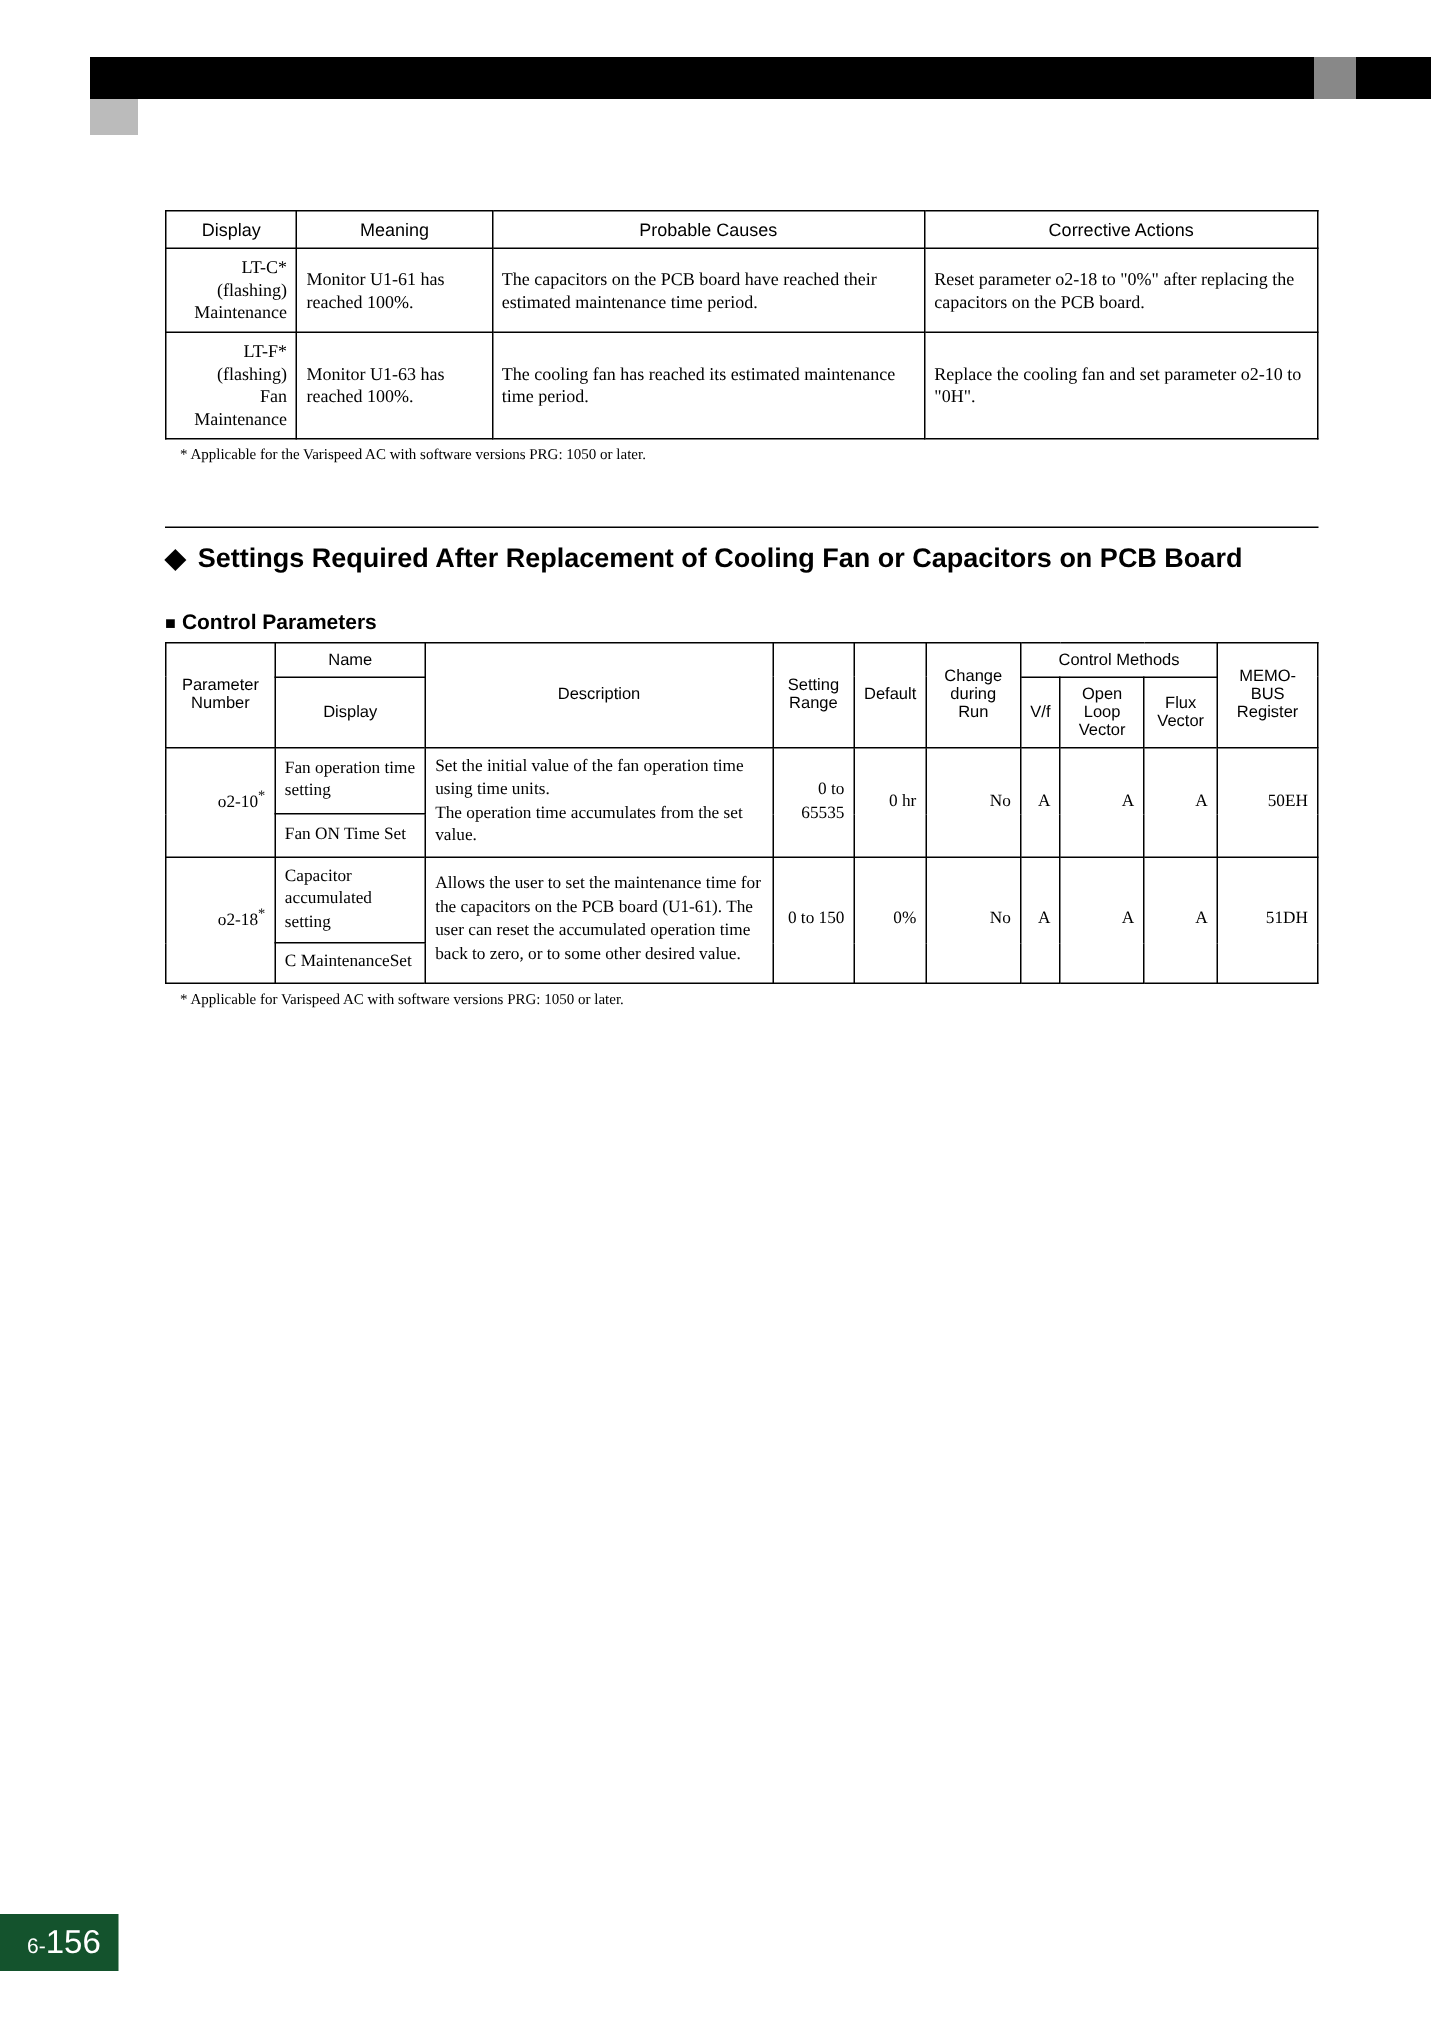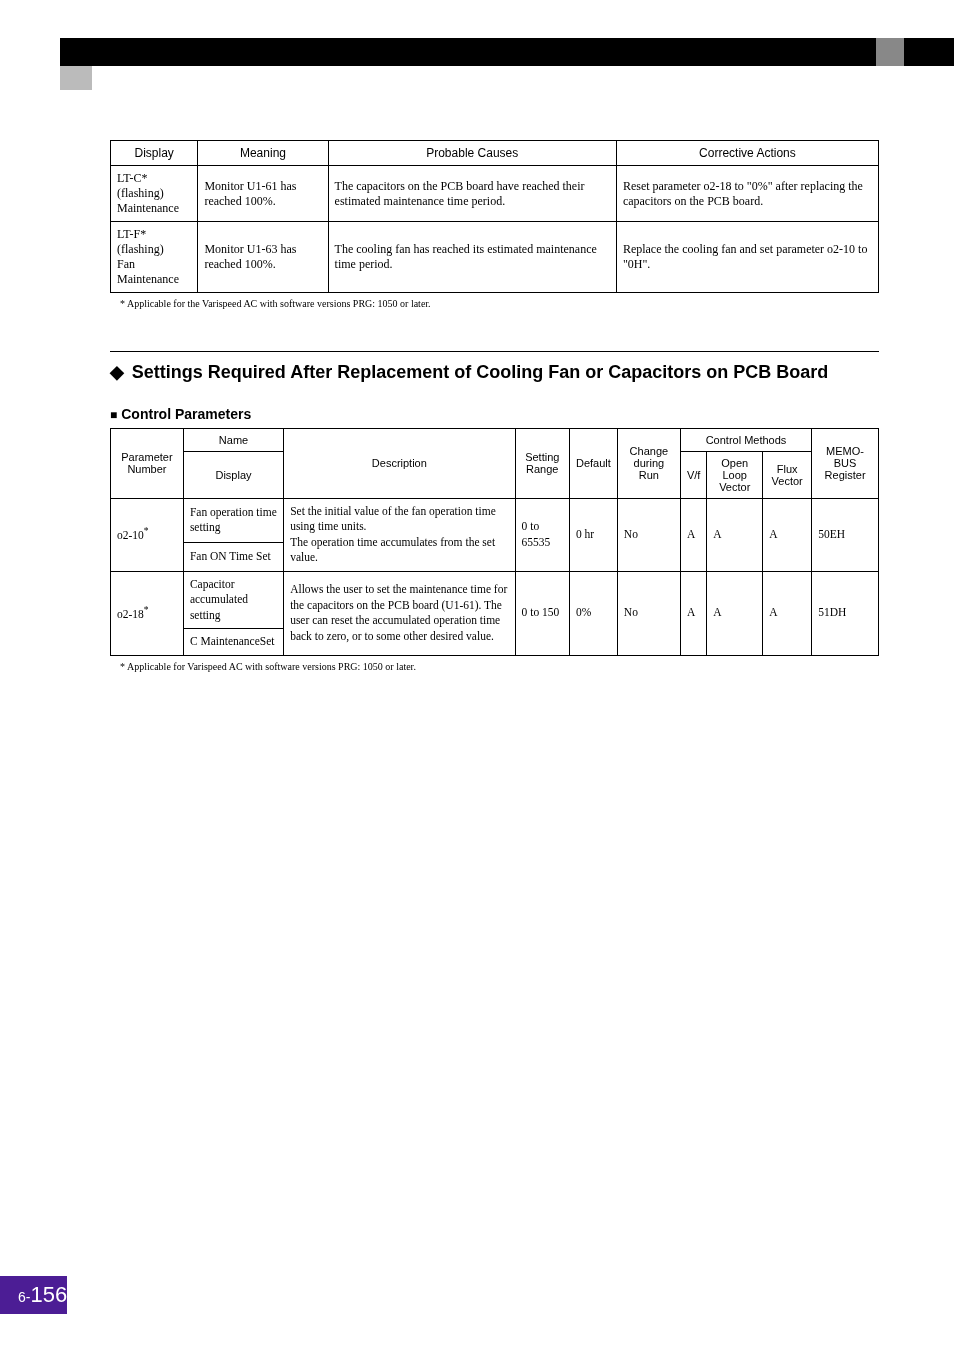--- a/index.html
+++ b/index.html
@@ -64,21 +64,21 @@
     padding: 5px 6px;
     text-align: left;
     vertical-align: middle;
   }
   th {
     font-family: Arial, Helvetica, sans-serif;
     font-weight: normal;
     text-align: center;
     font-size: 12px;
   }
-  .center { text-align: left; }
+  .center { text-align: right; }
   .section-rule {
     border: none;
     border-top: 1px solid #000;
     margin: 42px 0 10px 0;
   }
   .h2 {
     font-family: Arial, Helvetica, sans-serif;
     font-weight: bold;
     font-size: 18px;
     margin-left: 0;
@@ -100,23 +100,23 @@
     font-size: 11px;
   }
   .param-table td {
     font-size: 11.5px;
     line-height: 1.35;
   }
   .page-num {
     position: absolute;
     bottom: 36px;
     left: 0;
-    background: #4c1d95;
+    background: #14532d;
     color: #fff;
-    padding: 6px 0 6px 18px;
+    padding: 6px 12px 6px 18px;
     font-family: Arial, Helvetica, sans-serif;
     font-size: 14px;
   }
   .page-num .big { font-size: 22px; font-weight: normal; }
   .glyph-box {
     display: inline-block;
     width: 10px; height: 10px;
     border: 1px solid #000;
     vertical-align: baseline;
     margin: 0 1px;

